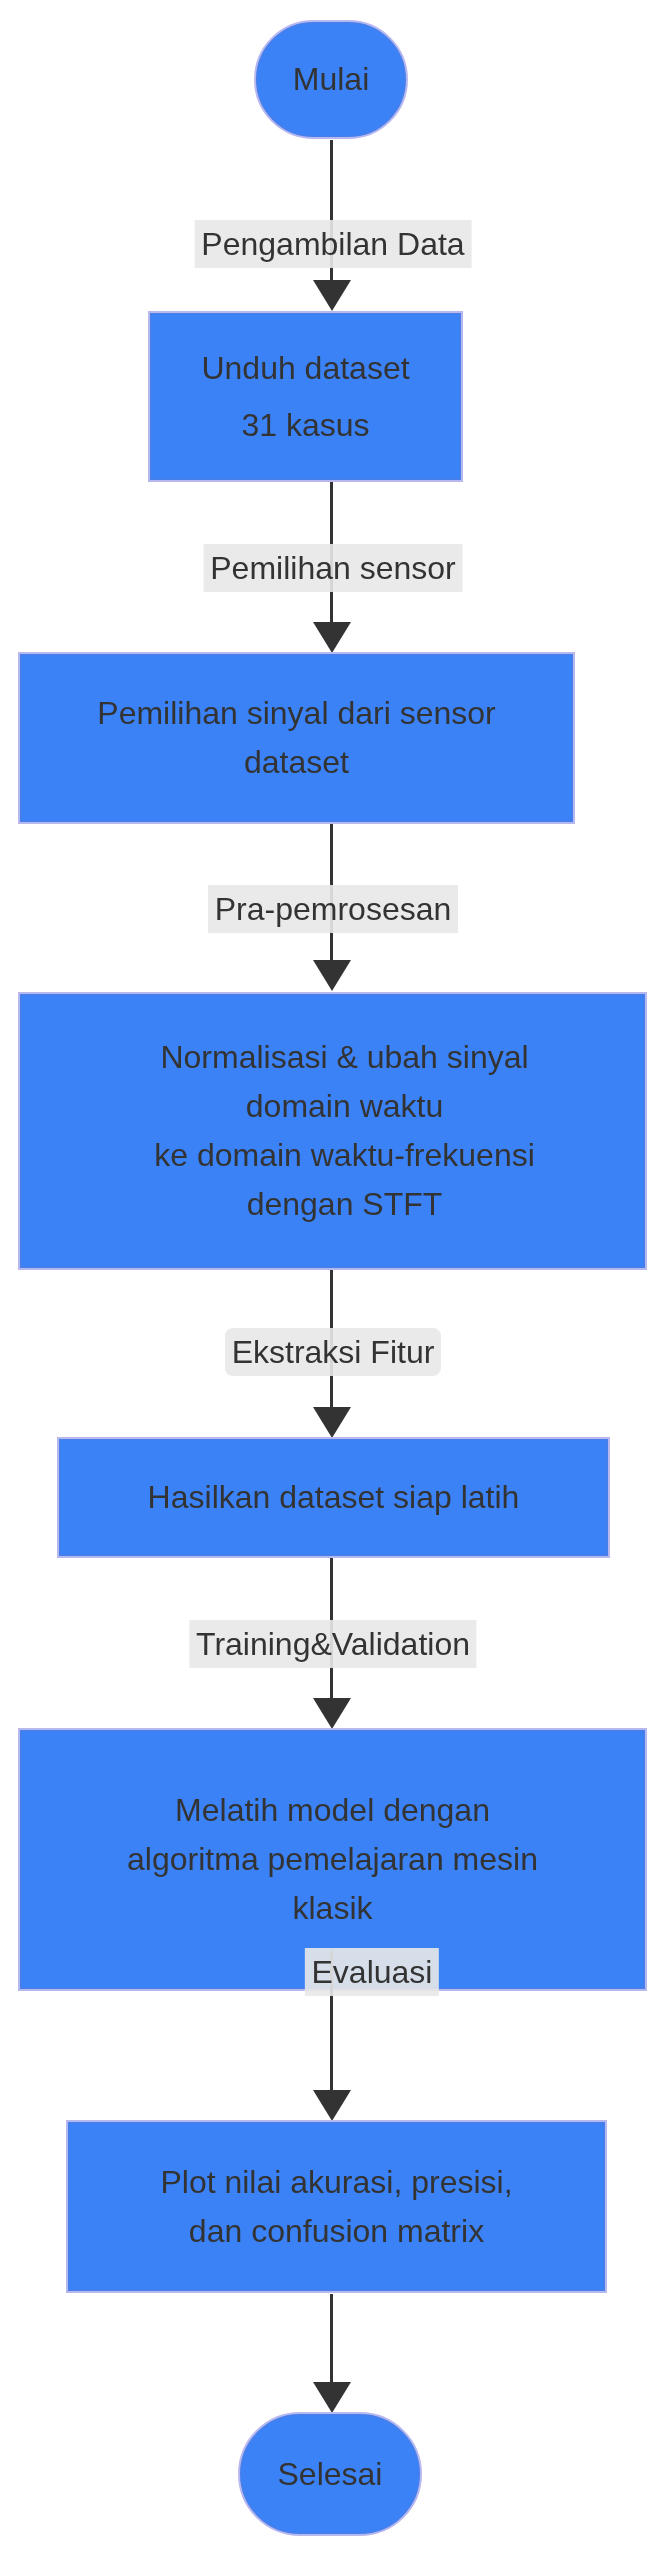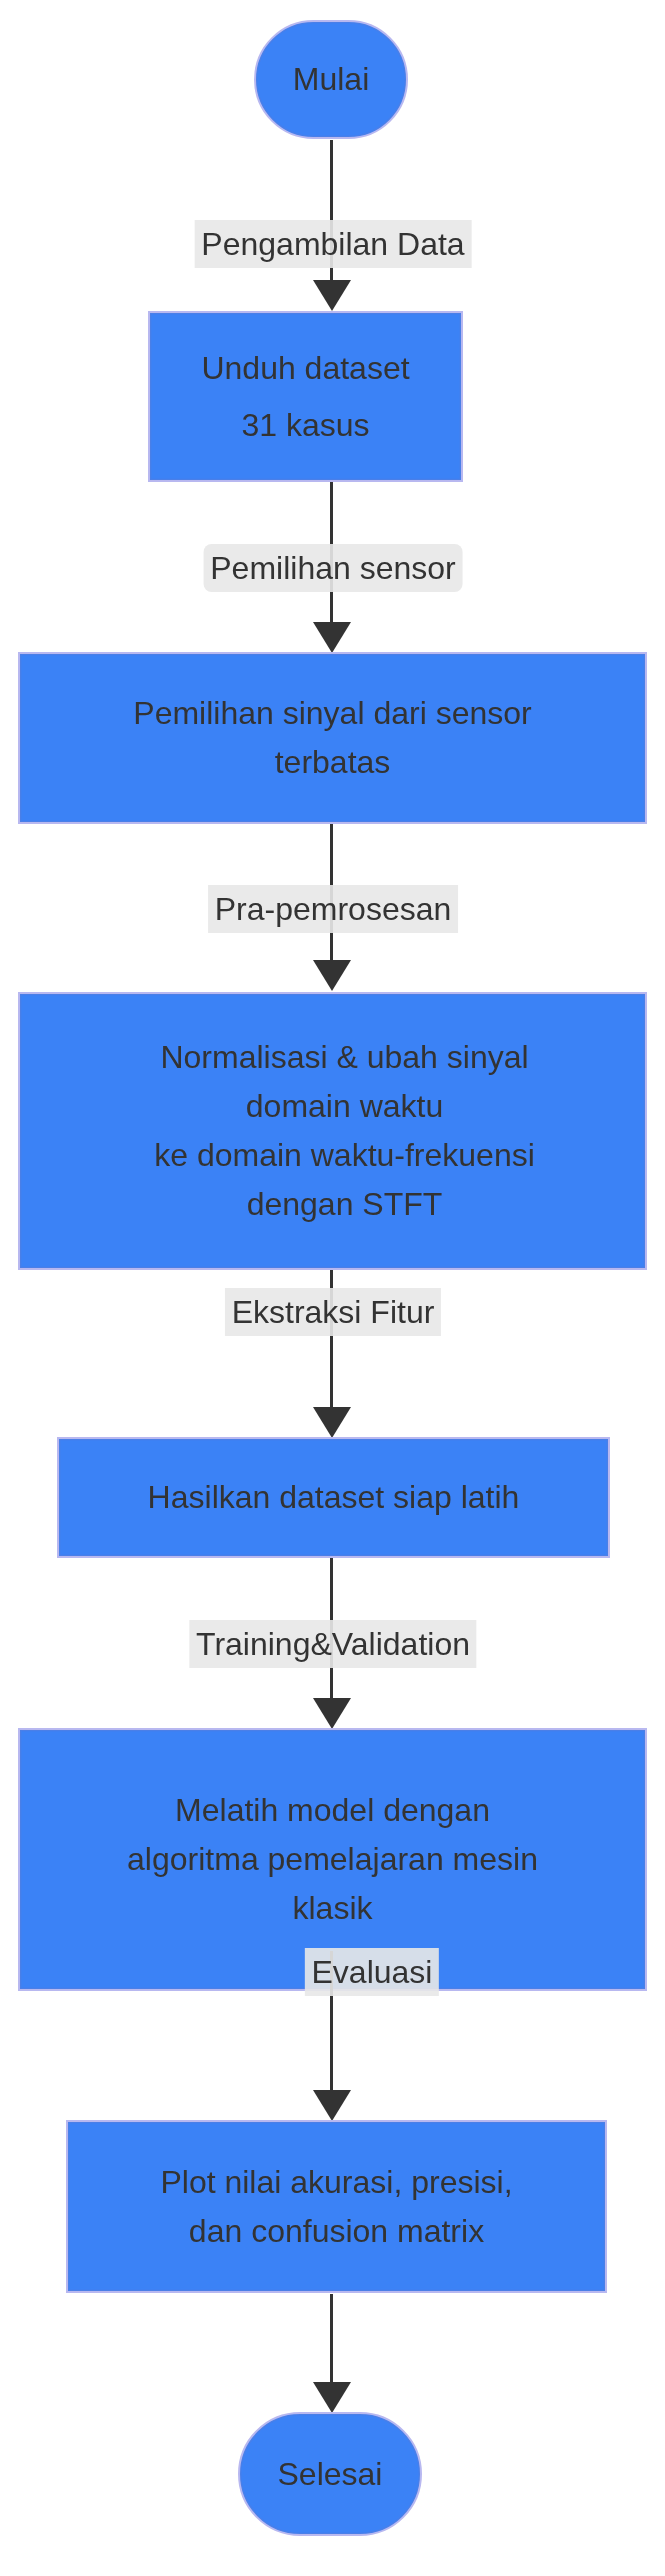--- a/index.html
+++ b/index.html
@@ -68,41 +68,41 @@
   <div class="arrow-head" style="top:280px;"></div>
   <div class="edge-label" style="top:220px;">Pengambilan Data</div>
 
   <div class="node" style="left:148px; top:311px; width:315px; height:171px;gap:8px;">
     <div class="tline">Unduh dataset</div>
     <div class="tline">31 kasus</div>
   </div>
 
   <div class="edge-line" style="top:482px; height:140px;"></div>
   <div class="arrow-head" style="top:622px;"></div>
-  <div class="edge-label" style="top:544px;border-radius:8px;">Pemilihan sensor</div>
+  <div class="edge-label" style="top:544px;">Pemilihan sensor</div>
 
-  <div class="node" style="left:18px; top:652px; width:629px; height:172px;">
+  <div class="node" style="left:18px; top:652px; width:557px; height:172px;">
     <div class="tline">Pemilihan sinyal dari sensor</div>
-    <div class="tline">terbatas</div>
+    <div class="tline">dataset</div>
   </div>
 
   <div class="edge-line" style="top:824px; height:136px;"></div>
   <div class="arrow-head" style="top:960px;"></div>
   <div class="edge-label" style="top:885px;">Pra-pemrosesan</div>
 
   <div class="node" style="left:18px; top:992px; width:629px; height:278px;padding-left:24px;">
     <div class="tline">Normalisasi &amp; ubah sinyal</div>
     <div class="tline">domain waktu</div>
     <div class="tline">ke domain waktu-frekuensi</div>
     <div class="tline">dengan STFT</div>
   </div>
 
   <div class="edge-line" style="top:1270px; height:138px;"></div>
   <div class="arrow-head" style="top:1407px;"></div>
-  <div class="edge-label" style="top:1288px;">Ekstraksi Fitur</div>
+  <div class="edge-label" style="top:1328px;border-radius:8px;">Ekstraksi Fitur</div>
 
   <div class="node" style="left:57px; top:1437px; width:553px; height:121px;">
     <div class="tline">Hasilkan dataset siap latih</div>
   </div>
 
   <div class="edge-line" style="top:1558px; height:140px;"></div>
   <div class="arrow-head" style="top:1698px;"></div>
   <div class="edge-label" style="top:1620px;">Training&amp;Validation</div>
 
   <div class="node" style="left:18px; top:1728px; width:629px; height:263px;">

